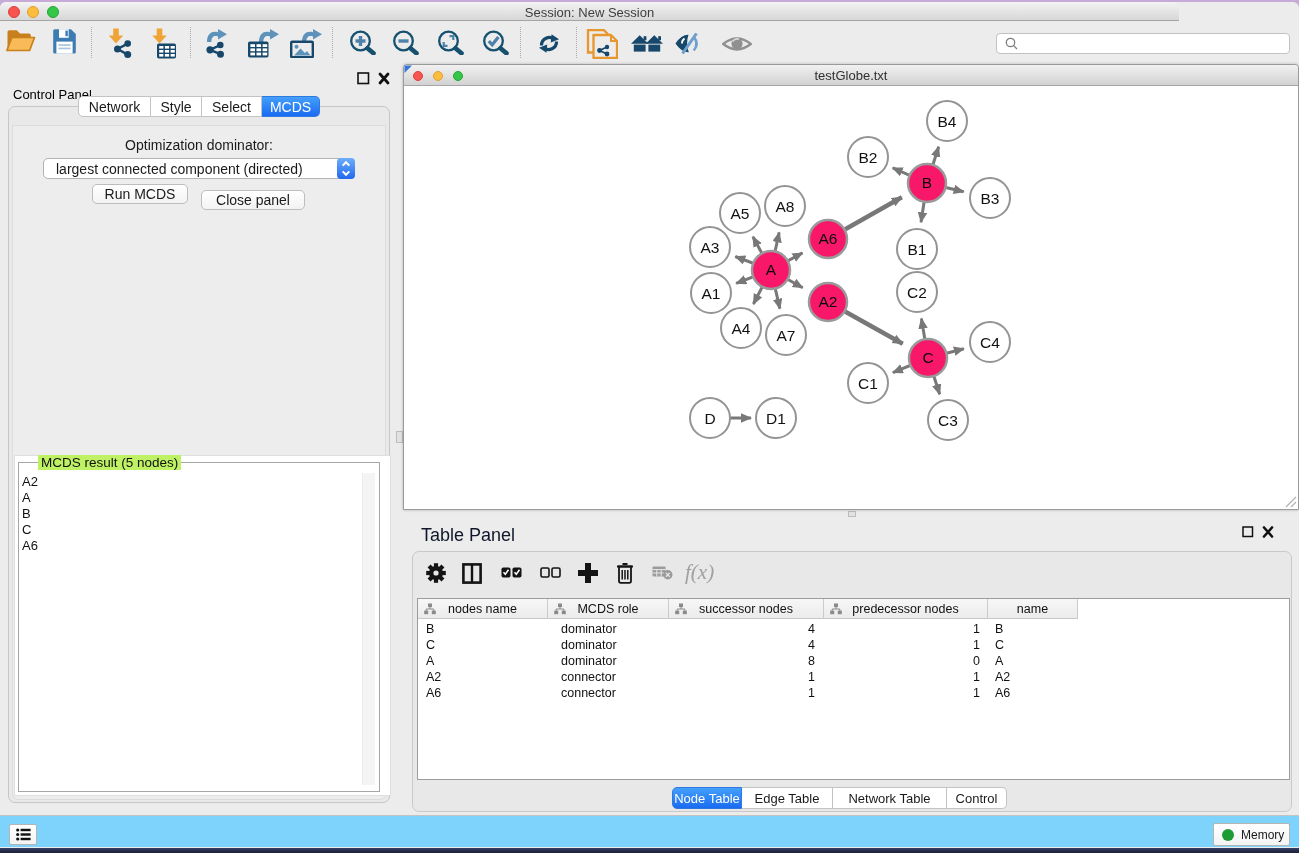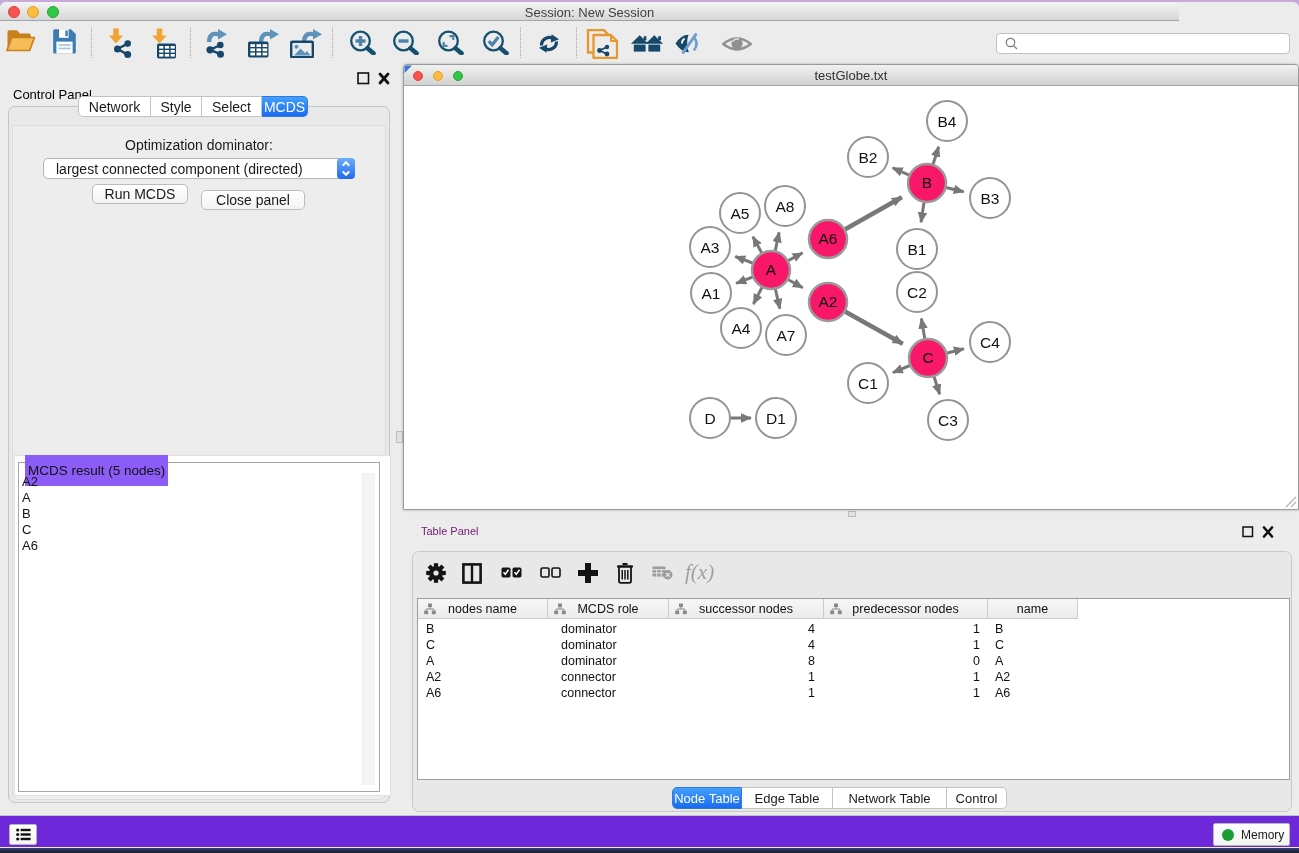--- a/index.html
+++ b/index.html
@@ -20,37 +20,37 @@
 .tab.first{border-left:1px solid #c3c3c3;border-radius:5px 0 0 5px}
 .tab.last{border-radius:0 5px 5px 0}
 .tab.sel{background:linear-gradient(#44a0fc,#1a6bf0);color:#fff;border-color:#2f7ae0}
 
 .btn{position:absolute;background:linear-gradient(#ffffff,#f3f3f3);border:1px solid #bdbdbd;border-radius:5px;font-size:14px;color:#1a1a1a;text-align:center}
 #dropdown{position:absolute;left:43px;top:158px;width:312px;height:21px;background:#fff;border:1px solid #b3b3b3;border-radius:5px;font-size:14px;color:#1a1a1a}
 #dd-cap{position:absolute;right:-1px;top:-1px;width:18px;height:21px;background:linear-gradient(#6caefb,#2268ee);border-radius:4px;}
 
 #resultwrap{position:absolute;left:14px;top:455px;width:377px;height:341px;background:#fff;border:1px solid #e0e0e0}
 #fs{position:absolute;left:3px;top:6px;width:362px;height:330px;border:1px solid #a6a6a6}
-#fs-legend{position:absolute;left:6px;top:-8px;background:#8b5cf6;padding:8px 3px;font-size:13.5px;color:#111}
+#fs-legend{position:absolute;left:19px;top:-8px;background:#bef264;padding:0 3px;font-size:13.5px;color:#111}
 #fs-track{position:absolute;right:4px;top:10px;width:13px;height:312px;background:#f4f4f4;border-left:1px solid #ececec}
 #fs-list{position:absolute;left:3px;top:11px;font-size:13px;color:#111;line-height:16px}
 
 #nw{position:absolute;left:403px;top:64px;width:896px;height:446px;background:#fff;border:1px solid #9a9a9a;border-radius:4px 4px 0 0;box-shadow:0 0 3px rgba(0,0,0,.25)}
 #nw-tb{position:absolute;left:0;top:0;width:100%;height:21px;background:linear-gradient(#f1f1f1,#d2d2d2);border-bottom:1px solid #a6a6a6;border-radius:4px 4px 0 0}
 #nw-tb .t{position:absolute;top:3px;width:100%;text-align:center;font-size:13px;color:#303030}
 .tl2{position:absolute;top:6px;width:10px;height:10px;border-radius:50%}
 
-#tp-title{position:absolute;left:421px;top:525px;font-size:11px;color:#701a75}
+#tp-title{position:absolute;left:421px;top:525px;font-size:18px;color:#0f172a}
 #tp-box{position:absolute;left:412px;top:551px;width:880px;height:261px;background:#e8e8e8;border:1px solid #c9c9c9;border-radius:7px}
 #tbl{position:absolute;left:417px;top:598px;width:873px;height:182px;background:#fff;border:1px solid #9c9c9c;font-size:12.5px;color:#111}
 .hrow{position:absolute;left:0;top:0;height:20px;background:linear-gradient(#f7f7f7,#ebebeb);border-bottom:1px solid #c9c9c9}
 .hcell{position:absolute;top:0;height:20px;border-right:1px solid #cbcbcb;text-align:center;line-height:20px}
 .trow{position:absolute;height:16px;line-height:16px}
 
-#status{position:absolute;left:0;top:815px;width:1299px;height:32px;background:#6d28d9;border-top:1px solid #c2c2c2}
+#status{position:absolute;left:0;top:815px;width:1299px;height:32px;background:#7dd3fc;border-top:1px solid #c2c2c2}
 #deskbot{position:absolute;left:0;top:848px;width:1299px;height:5px;background:linear-gradient(#38406a,#222944 60%,#1d2337)}
 .icon{position:absolute}
 </style></head>
 <body>
 <div id="win"></div>
 <div id="deskbot"></div>
 <div id="titlebar">
   <div class="tl" style="left:8px;background:#f7544f;border:0.5px solid #e03e3a"></div>
   <div class="tl" style="left:27px;background:#fbbd3e;border:0.5px solid #e0a029"></div>
   <div class="tl" style="left:47px;background:#33c748;border:0.5px solid #23a532"></div>
@@ -210,21 +210,21 @@
     <rect x="1" y="1" width="10.5" height="10.5" fill="none" stroke="#111" stroke-width="1.6"></rect>
     <path d="M23 2 L31 11 M31 2 L23 11" stroke="#111" stroke-width="2.8" stroke-linecap="round"></path>
   </svg>
 <div id="cp-box">
     <div id="cp-inner"></div>
   </div>
 <div class="tabrow" style="left:78px;top:96px">
   <div class="tab first" style="width:73px">Network</div>
   <div class="tab" style="width:51px">Style</div>
   <div class="tab" style="width:60px">Select</div>
-  <div class="tab last sel" style="width:46px">MCDS</div>
+  <div class="tab last sel" style="width:58px">MCDS</div>
 </div>
 <div class="abs" style="left:8px;top:137px;width:382px;text-align:center;font-size:14px;color:#1a1a1a">Optimization dominator:</div>
 <div id="dropdown">
     <span style="position:absolute;left:12px;top:2px">largest connected component (directed)</span>
   <div id="dd-cap"><svg width="18" height="21" viewBox="0 0 18 21">
         <path d="M5.7 7.6 L9 4.2 L12.3 7.6 M5.7 13.4 L9 16.8 L12.3 13.4" fill="none" stroke="#fff" stroke-width="2"></path>
       </svg></div>
 </div>
 <div class="btn" style="left:92px;top:184px;width:96px;height:20px;line-height:19px">Run MCDS</div>
 <div class="btn" style="left:201px;top:190px;width:104px;height:20px;line-height:19px">Close panel</div>

